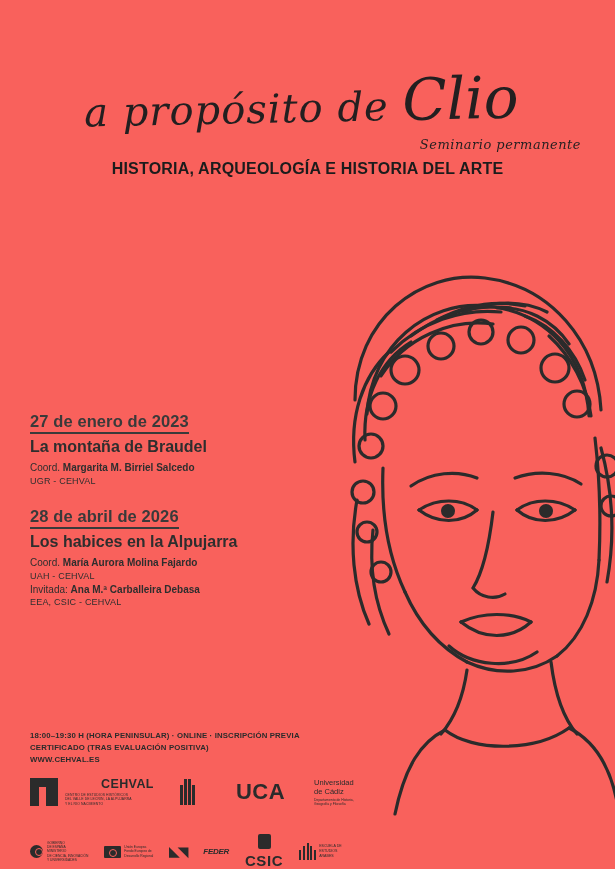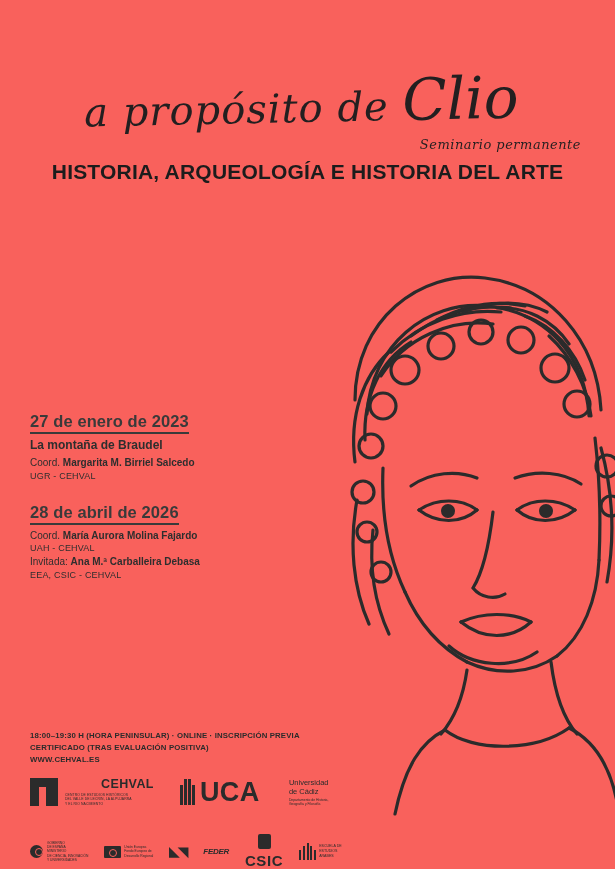--- a/index.html
+++ b/index.html
@@ -66,21 +66,21 @@
     color: #231f20;
     letter-spacing: .5px;
   }
 
   .main-title {
     position: absolute;
     left: 0;
     right: 0;
     top: 160px;
     text-align: center;
-    font-size: 21px;
+    font-size: 16px;
     font-weight: bold;
     letter-spacing: .2px;
     color: #1c1c1c;
   }
 
   
   .sessions {
     position: absolute;
     left: 30px;
     top: 412px;
@@ -93,21 +93,21 @@
     font-size: 16.5px;
     font-weight: bold;
     color: #3a3a3a;
     border-bottom: 2px solid #3a3a3a;
     display: inline-block;
     padding-bottom: 1px;
     margin-bottom: 4px;
     letter-spacing: .1px;
   }
   .session-title {
-    font-size: 12px;
+    font-size: 16px;
     font-weight: bold;
     color: #2e2e2e;
     line-height: 1.18;
     margin-bottom: 4px;
   }
   .session-line {
     font-size: 10px;
     color: #2e2e2e;
     line-height: 1.38;
   }
@@ -193,25 +193,26 @@
     position: absolute;
     bottom: 0;
     width: 3px;
     background: #2b2b2b;
   }
   .uca-crest span:nth-child(1) { left: 0;  height: 20px; }
   .uca-crest span:nth-child(2) { left: 4px; height: 26px; }
   .uca-crest span:nth-child(3) { left: 8px; height: 26px; }
   .uca-crest span:nth-child(4) { left: 12px; height: 20px; }
   .uca-word {
-    font-size: 27px;
+    font-size: 22px;
     font-weight: bold;
     letter-spacing: .5px;
     color: #2b2b2b;
     line-height: 1;
+    margin-left: 36px;
   }
   .uca-sub {
     font-size: 7.5px;
     color: #2b2b2b;
     line-height: 1.2;
     max-width: 60px;
     margin-left: 24px;
   }
 
   
@@ -394,20 +395,21 @@
 
     <div class="session">
       <div class="session-date">27 de enero de 2023</div>
       <div class="session-title">La montaña de Braudel</div>
       <div class="session-line"><span>Coord. </span><b>Margarita M. Birriel Salcedo</b></div>
       <div class="session-affil">UGR - CEHVAL</div>
     </div>
 
     <div class="session">
       <div class="session-date">28 de abril de 2026</div>
+      <div class="session-title">Los habices en la Alpujarra</div>
       <div class="session-line"><span>Coord. </span><b>María Aurora Molina Fajardo</b></div>
       <div class="session-affil">UAH - CEHVAL</div>
       <div class="session-line"><span>Invitada: </span><b>Ana M.ª Carballeira Debasa</b></div>
       <div class="session-affil">EEA, CSIC - CEHVAL</div>
     </div>
 
 
   </div>
 
   <div class="footer-info">

